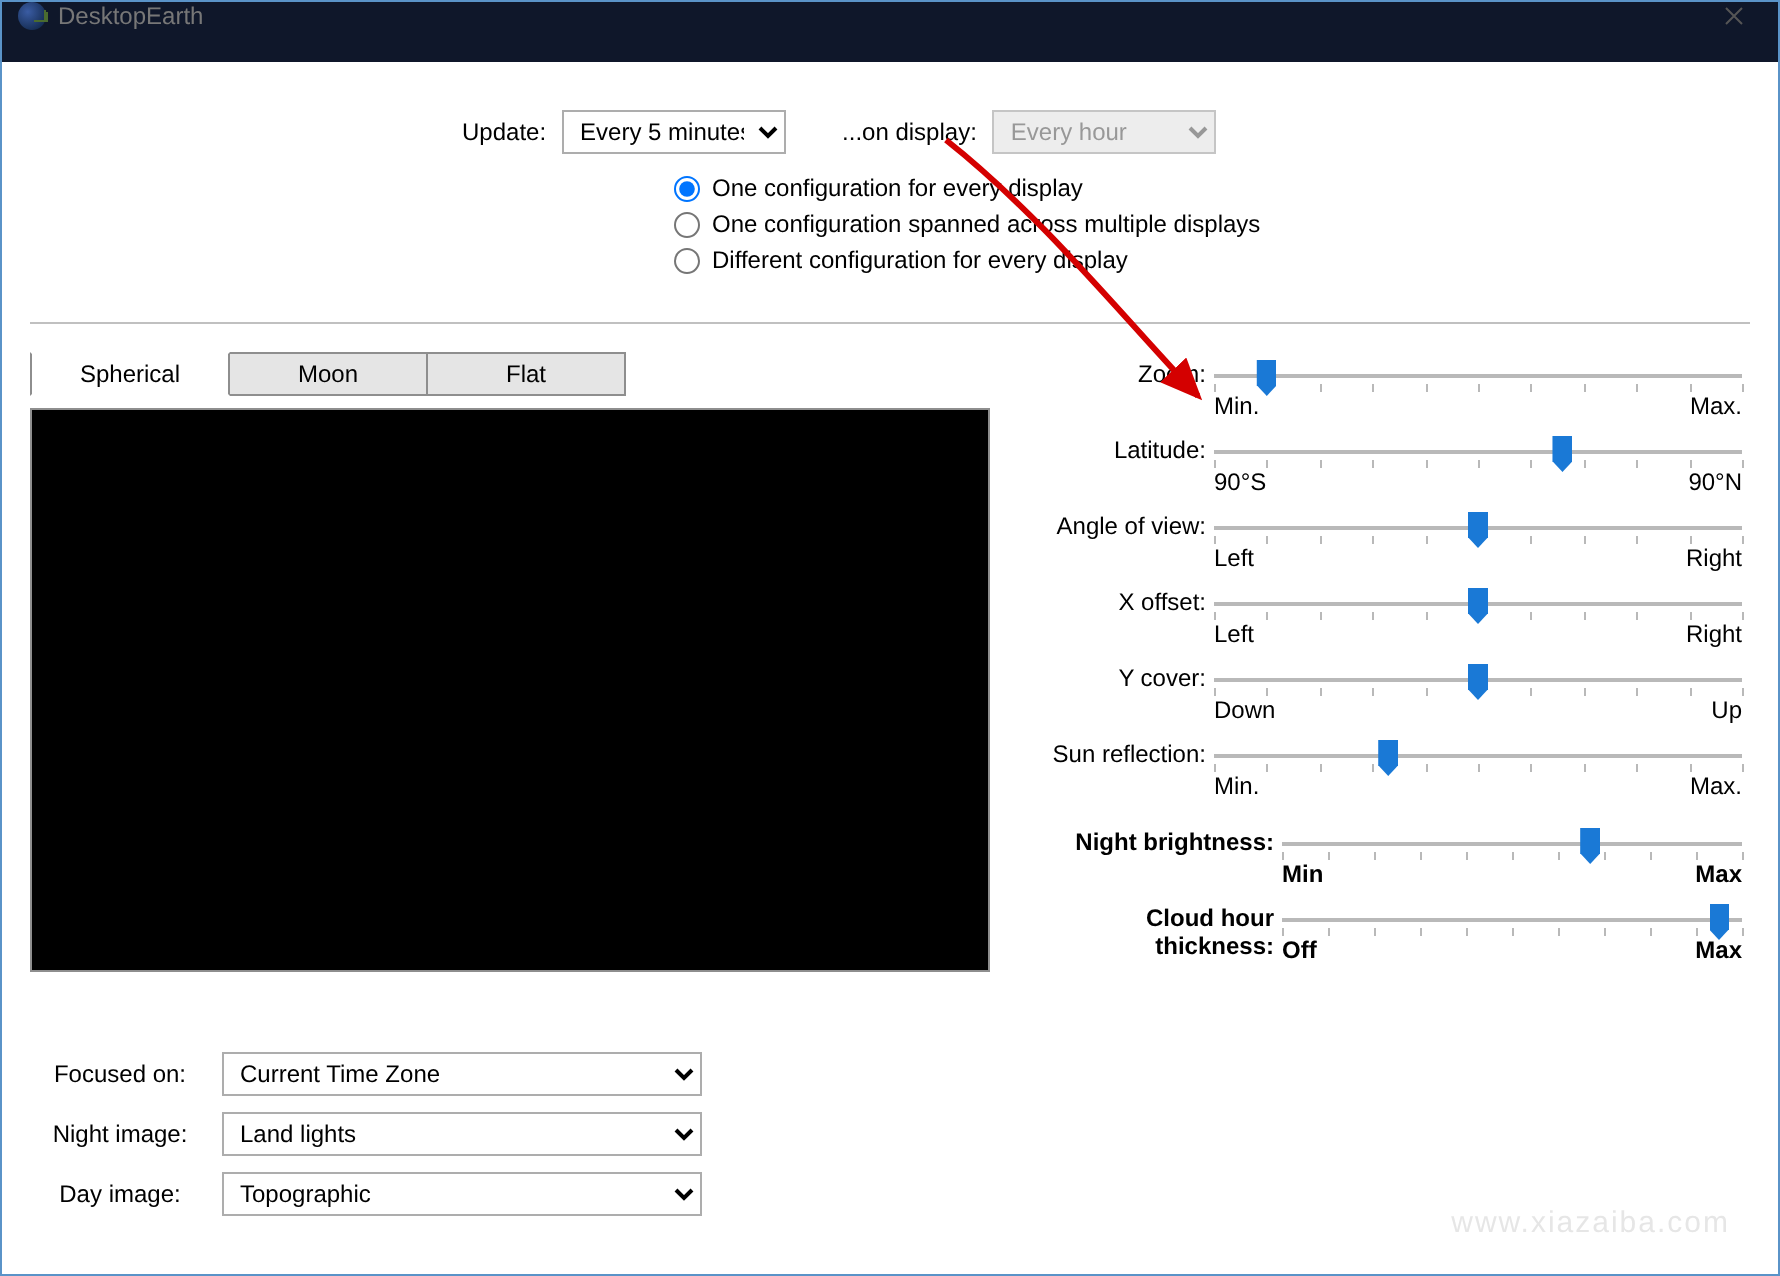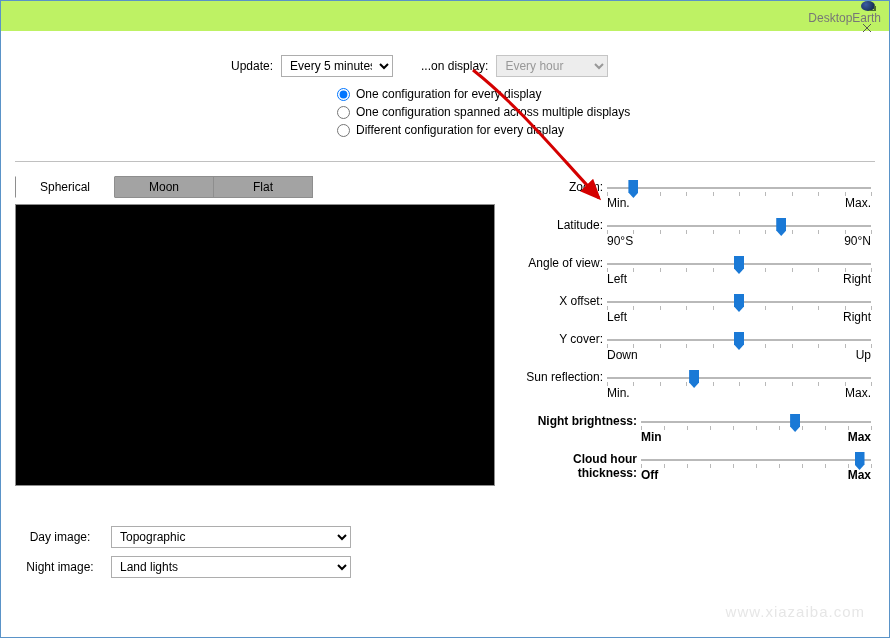--- a/index.html
+++ b/index.html
@@ -1,39 +1,39 @@
 <!DOCTYPE html>
 <html><head>
 <meta charset="utf-8">
 <style>
   * { box-sizing: border-box; }
   html, body { margin:0; padding:0; font-family: "Segoe UI", Arial, sans-serif; font-size:12px; color:#000; background:#fff; }
   .window { width:890px; height:638px; border:1px solid #5a93c8; position:relative; background:#fff; overflow:hidden;}
-  .titlebar { height:30px; display:flex; align-items:flex-end; padding:0 8px; background:#bef264; color:#777;flex-direction:column;}
+  .titlebar { height:30px; display:flex; align-items:flex-start; padding:0 8px; background:#0f172a; color:#777;}
   .title-icon { width:14px; height:14px; border-radius:50%; background: radial-gradient(circle at 35% 35%, #3a5ca3, #0a1e3a); margin-right:6px; position:relative;}
   .title-icon::before{content:""; position:absolute; left:6px; top:4px; width:7px; height:5px; background:transparent; box-shadow: 1px 0 0 #4a6b2f, 2px 1px 0 #4a6b2f;}
   .title-text { flex:1; font-size:12px;}
   .close-x { width:44px; height:30px; display:flex; align-items:center; justify-content:center; color:#555; font-size:14px; margin:-8px;}
 
   .content { position:absolute; left:14px; right:14px; top:40px; bottom:14px; }
 
   .top-section { padding:0 10px 10px 10px; }
   .row-update { display:flex; align-items:center; gap:8px; margin-left:206px; margin-top:14px; height:22px;}
   .lbl { text-align:center; white-space:nowrap;}
   select.combo, .combo { height:22px; width:112px; border:1px solid #adadad; font:inherit; background:#fff; padding:1px 4px; }
   .combo.disabled { background:#e6e6e6; color:#6d6d6d; }
   .radio-group { margin-left:312px; margin-top:8px;}
   .radio-item { display:flex; align-items:center; gap:6px; height:18px;}
   .radio-item input[type=radio]{ margin:0; }
   .divider { border:0; border-top:1px solid #c0c0c0; margin:12px 0 0 0; }
 
   .body-row { display:flex; gap:24px; margin-top:14px; }
   .left-col { width:480px; }
   .tabs { display:flex; height:22px; }
-  .tab { width:100px; border:1px solid #8e8e8e; display:flex; align-items:center; justify-content:center; background:#a3a3a3; margin-right:-1px; }
+  .tab { width:100px; border:1px solid #8e8e8e; display:flex; align-items:center; justify-content:center; background:#e5e5e5; margin-right:-1px; }
   .tab.active { background:#fff; border-top:1px solid #fff; }
   
   .tab.active { position:relative; top:0; border-bottom:1px solid #fff;}
   .preview-wrap { border:1px solid #8e8e8e; margin-top:6px; }
   .preview { background:#000; width:100%; height:280px;}
 
   .right-col { flex:1; padding-right:4px;}
   .slider-row { display:flex; align-items:flex-start; gap:4px; margin-top:2px;}
   .slider-row + .slider-row { margin-top:6px;}
   .slider-lbl { width:84px; text-align:right; padding-top:2px;}
@@ -122,26 +122,30 @@
           <div class="tab">
               <span>Flat</span>
             </div>
         </div>
         <div class="preview-wrap">
           <div class="preview"></div>
         </div>
 
         <div class="bottom-left">
           <div class="form-row">
-            <span class="lbl">Day image:</span>
-            <select><option>Topographic</option></select>
+            <span class="lbl">Focused on:</span>
+            <select><option>Current Time Zone</option></select>
           </div>
           <div class="form-row">
             <span class="lbl">Night image:</span>
             <select><option>Land lights</option></select>
+          </div>
+          <div class="form-row">
+            <span class="lbl">Day image:</span>
+            <select><option>Topographic</option></select>
           </div>
         </div>
       </div>
 
       <div class="right-col">
         <div id="main-sliders">
             <div class="slider-row">
               <div class="slider-lbl">Zoom:</div>
               <div class="slider-group">
                 <div class="slider-track">

